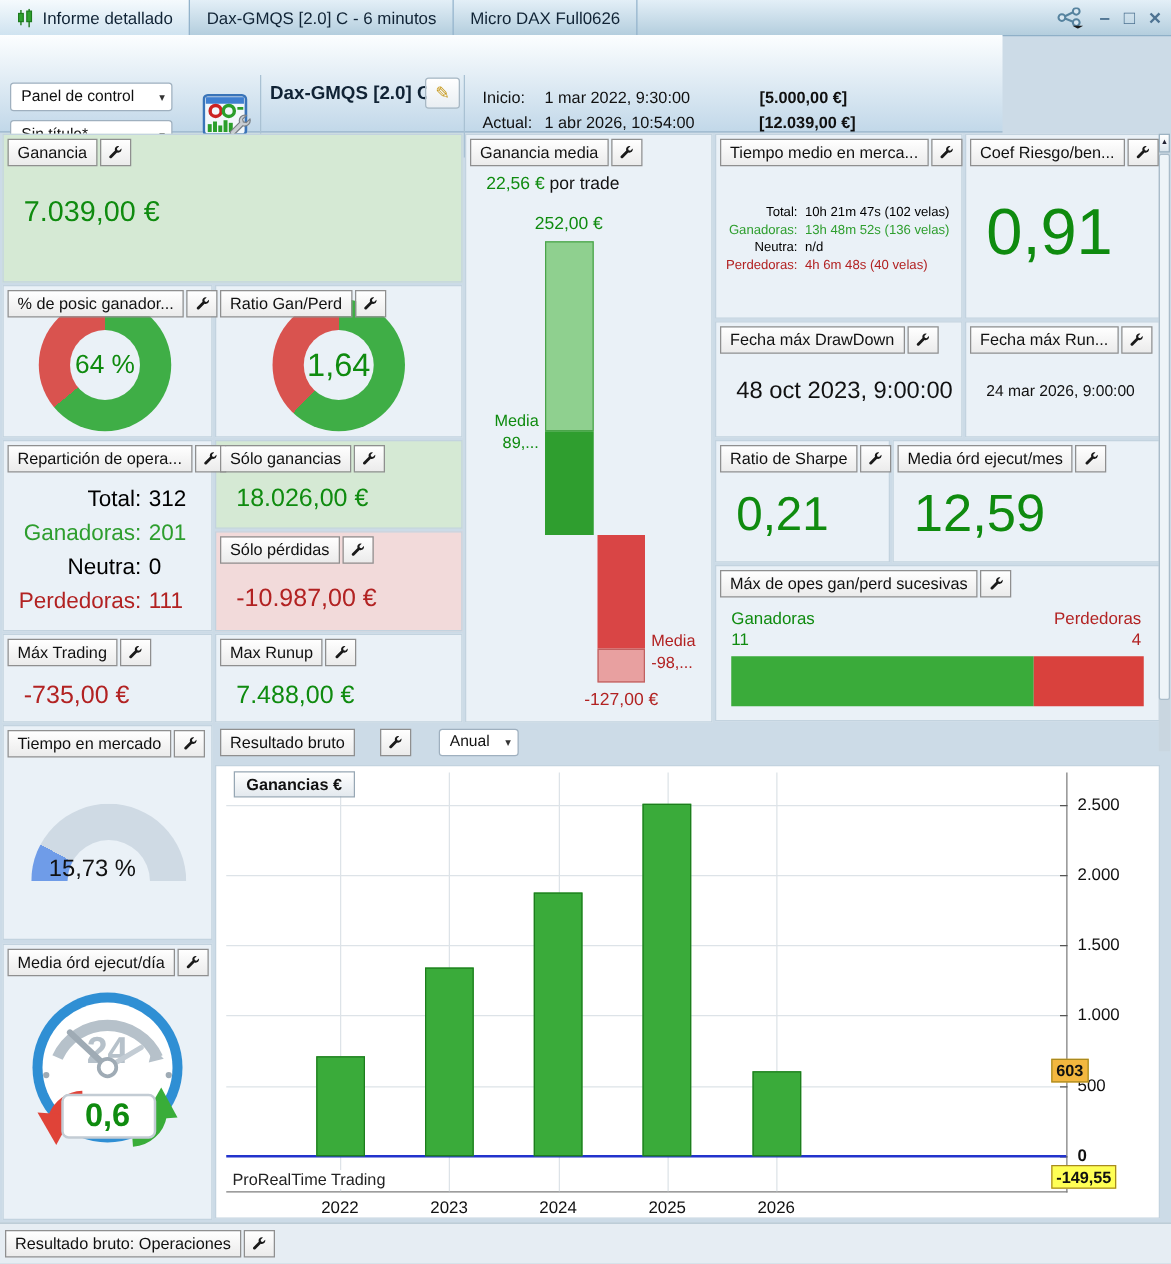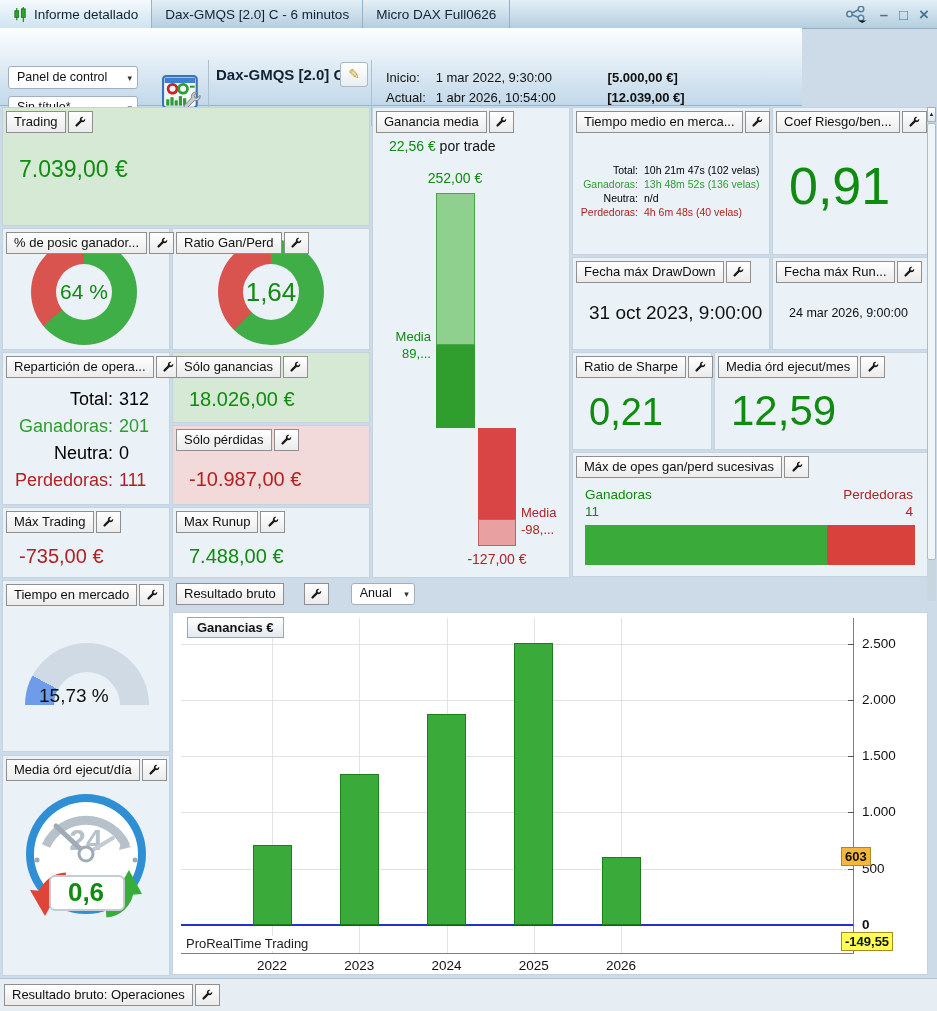--- a/index.html
+++ b/index.html
@@ -158,21 +158,21 @@
       <div>
         <span class="lab">Actual:</span>
         <span>1 abr 2026, 10:54:00</span>
         <b style="margin-left:4px;">[12.039,00 €]</b>
       </div>
     </div>
   </div>
 
   <div class="panel" style="left:2px;top:107px;width:368px;height:119px;background:#d5e9d4;">
     <div class="phead">
-        <div class="tbtn">Trading</div>
+        <div class="tbtn">Ganancia</div>
         <div class="wbtn wrench">
           <svg viewBox="0 0 16 16">
             <path d="M15 4.6c0 2-1.6 3.6-3.6 3.6-.4 0-.8-.1-1.2-.2l-5.8 5.8c-.5.5-1.4.5-1.9 0l-.3-.3c-.5-.5-.5-1.4 0-1.9L8 5.8c-.1-.4-.2-.8-.2-1.2C7.8 2.6 9.4 1 11.4 1c.4 0 .7.1 1 .2L10 3.6l.5 1.9 1.9.5 2.4-2.4c.1.3.2.6.2 1z"></path>
           </svg>
         </div>
       </div>
     <div class="bigval green" style="top:48px;font-size:23px;">7.039,00 €</div>
   </div>
 
   <div class="panel" style="left:2px;top:228px;width:168px;height:122px;">
@@ -353,21 +353,21 @@
 
   <div class="panel" style="left:572px;top:257px;width:198px;height:93px;">
     <div class="phead">
         <div class="tbtn">Fecha máx DrawDown</div>
         <div class="wbtn wrench">
           <svg viewBox="0 0 16 16">
             <path d="M15 4.6c0 2-1.6 3.6-3.6 3.6-.4 0-.8-.1-1.2-.2l-5.8 5.8c-.5.5-1.4.5-1.9 0l-.3-.3c-.5-.5-.5-1.4 0-1.9L8 5.8c-.1-.4-.2-.8-.2-1.2C7.8 2.6 9.4 1 11.4 1c.4 0 .7.1 1 .2L10 3.6l.5 1.9 1.9.5 2.4-2.4c.1.3.2.6.2 1z"></path>
           </svg>
         </div>
       </div>
-    <div class="bigval" style="top:44px;font-size:19px;">31 oct 2023, 9:00:00</div>
+    <div class="bigval" style="top:44px;font-size:19px;">48 oct 2023, 9:00:00</div>
   </div>
 
   <div class="panel" style="left:772px;top:257px;width:156px;height:93px;">
     <div class="phead">
         <div class="tbtn">Fecha máx Run...</div>
         <div class="wbtn wrench">
           <svg viewBox="0 0 16 16">
             <path d="M15 4.6c0 2-1.6 3.6-3.6 3.6-.4 0-.8-.1-1.2-.2l-5.8 5.8c-.5.5-1.4.5-1.9 0l-.3-.3c-.5-.5-.5-1.4 0-1.9L8 5.8c-.1-.4-.2-.8-.2-1.2C7.8 2.6 9.4 1 11.4 1c.4 0 .7.1 1 .2L10 3.6l.5 1.9 1.9.5 2.4-2.4c.1.3.2.6.2 1z"></path>
           </svg>
         </div>

